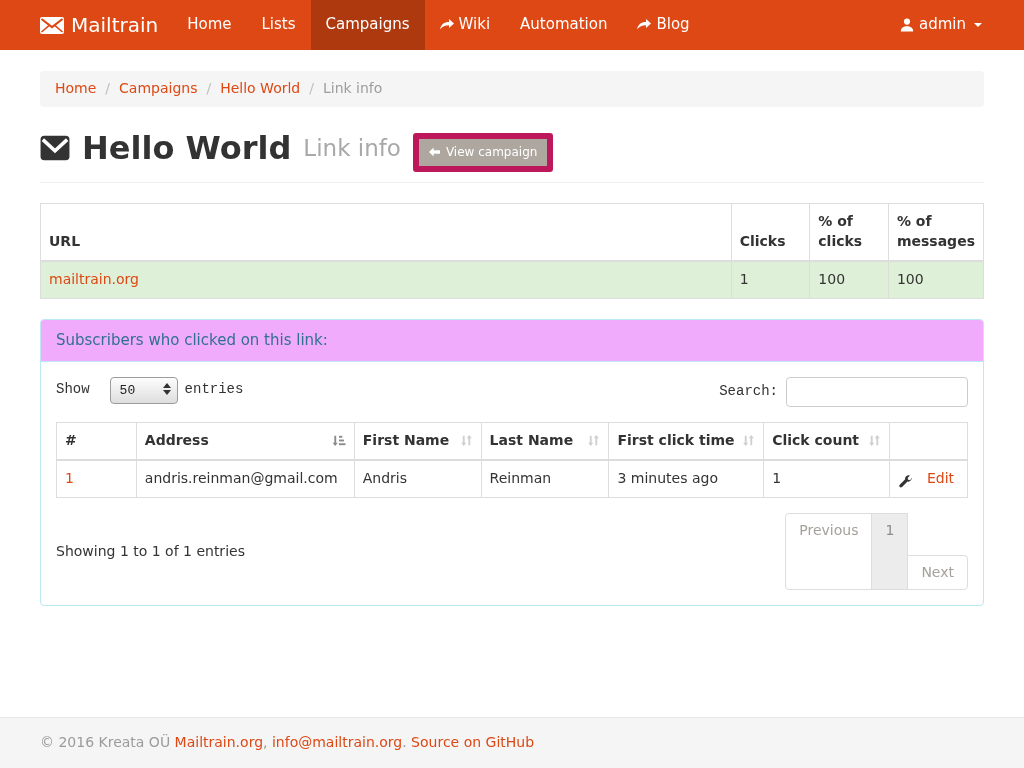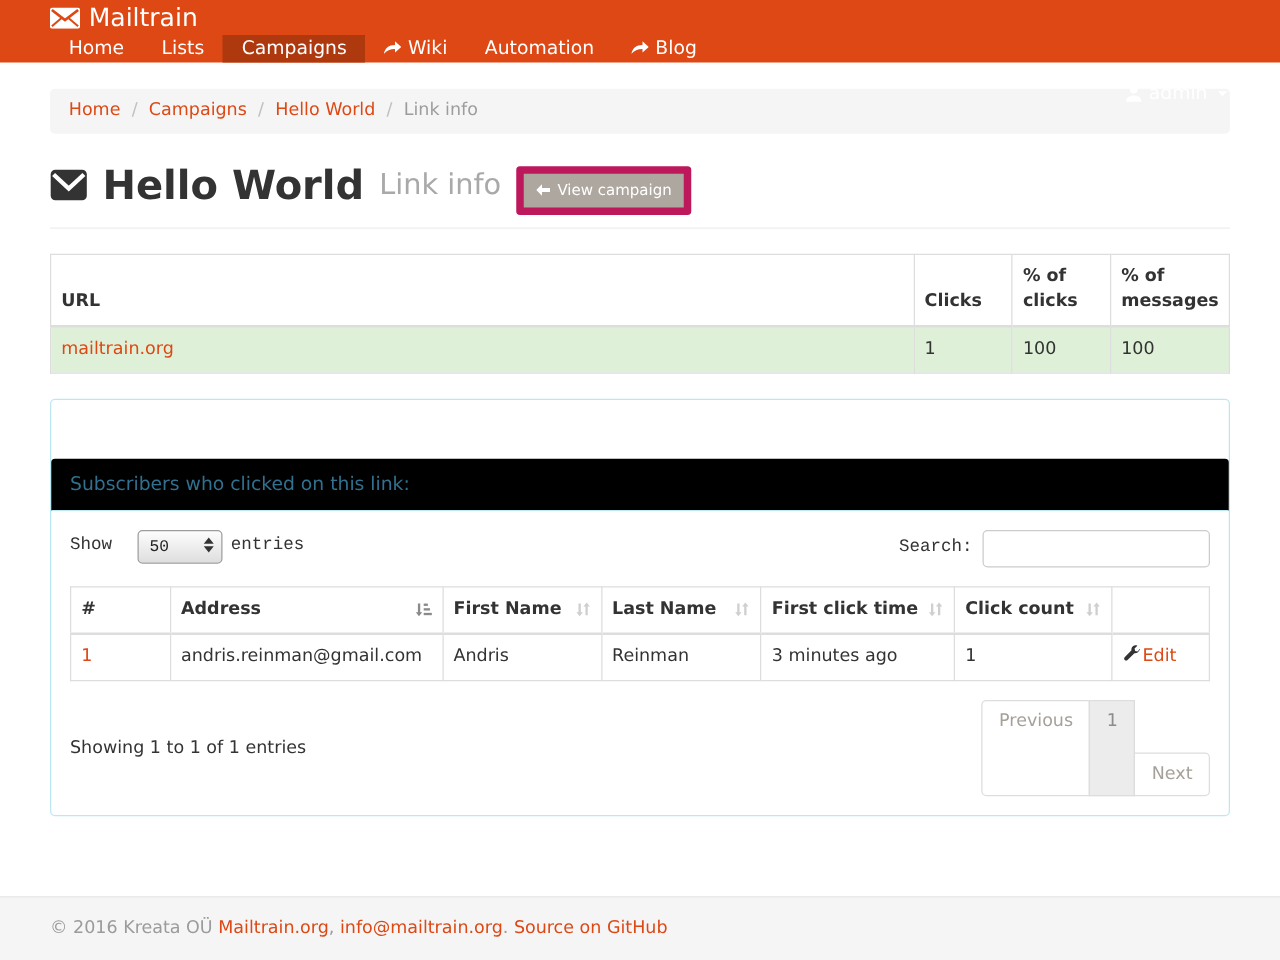--- a/index.html
+++ b/index.html
@@ -3,21 +3,21 @@
 <meta charset="utf-8">
 <style>
   * { box-sizing: border-box; }
   html, body { margin: 0; padding: 0; }
   body {
     width: 1024px; height: 768px; position: relative; overflow: hidden;
     background: #fff; color: #333;
     font-family: "DejaVu Sans", "Liberation Sans", sans-serif;
     font-size: 14px; line-height: 1.42;
   }
-  .container { width: 944px; margin: 0 auto; flex-direction: column; }
+  .container { width: 944px; margin: 0 auto; }
   a { text-decoration: none; }
 
   
   .navbar { height: 50px; background: #DD4814; }
   .navbar .container { display: flex; height: 50px; align-items: stretch; }
   .brand { display: flex; align-items: center; gap: 7px; color: #fff; font-size: 20px; padding-right: 14px; cursor: pointer; }
   .nav-items { display: flex; }
   .nav-item { display: flex; align-items: center; gap: 5px; padding: 0 15px; color: #fff; font-size: 15px; cursor: pointer; }
   .nav-item.active { background: #AE390F; }
   .nav-right { margin-left: auto; display: flex; align-items: center; }
@@ -40,39 +40,39 @@
   
   table { border-collapse: collapse; background: #fff; }
   th, td { border: 1px solid #ddd; padding: 8px; text-align: left; font-size: 14px; }
   thead th { vertical-align: bottom; border-bottom: 2px solid #ddd; font-weight: bold; color: #333; background: #fff; }
   .links-table { width: 944px; margin-top: 20px; }
   .links-table tbody td { background: #dff0d8; }
   .links-table a { color: #DD4814; }
 
   
   .panel { margin-top: 20px; border: 1px solid #bce8f1; border-radius: 4px; background: #fff; }
-  .panel-heading { background: #000000; color: #31708f; padding: 10px 15px; border-bottom: 1px solid #bce8f1; border-radius: 3px 3px 0 0; font-size: 15px; margin-top: 47px; }
+  .panel-heading { background: #f0abfc; color: #31708f; padding: 10px 15px; border-bottom: 1px solid #bce8f1; border-radius: 3px 3px 0 0; font-size: 15px; }
   .panel-body { padding: 15px; }
 
   
   .dt-top { display: flex; justify-content: space-between; align-items: flex-start; font-family: Liberation Mono, monospace; }
   .dt-length { display: flex; align-items: center; gap: 7px; color: #333; }
   .select-box { position: relative; width: 68px; height: 27px; border: 1px solid #9c9c9c; border-radius: 4px;
     background: linear-gradient(#fdfdfd, #dedede); padding: 4px 20px 4px 9px; font-size: 13px; color: #222; cursor: pointer; margin-left: 13px; }
   .select-arrows { position: absolute; right: 6px; top: 5px; display: flex; flex-direction: column; gap: 2px; }
   .select-arrows .up { width: 0; height: 0; border-left: 4px solid transparent; border-right: 4px solid transparent; border-bottom: 5px solid #333; }
   .select-arrows .down { width: 0; height: 0; border-left: 4px solid transparent; border-right: 4px solid transparent; border-top: 5px solid #333; }
   .dt-search { display: flex; align-items: center; gap: 8px; }
   .dt-search input { width: 182px; height: 30px; border: 1px solid #ccc; border-radius: 4px; padding: 4px 8px; font-size: 14px; font-family: inherit; outline: none; }
 
   .subs-table { width: 912px; margin-top: 15px; }
   .subs-table th { cursor: pointer; }
   .th-flex { display: flex; justify-content: space-between; align-items: center; gap: 4px; }
   .subs-table a { color: #DD4814; }
-  .edit-cell { display: flex; align-items: flex-start; gap: 2px; }
+  .edit-cell { display: flex; align-items: flex-end; gap: 15px; }
 
   
   .dt-bottom { display: flex; justify-content: space-between; align-items: center; margin-top: 15px; }
   .dt-info { color: #333; }
   .pagination { display: flex; }
   .page-btn { border: 1px solid #ddd; background: #fff; color: #a5a09a; padding: 7px 13px; font-size: 14px; margin-left: -1px; cursor: pointer; }
   .page-btn:first-child { border-radius: 4px 0 0 4px; margin-left: 0; }
   .page-btn:last-child { border-radius: 0 4px 4px 0; margin-top: 42px; }
   .page-btn.current { background: #ececec; color: #8c8c8c; }
 

